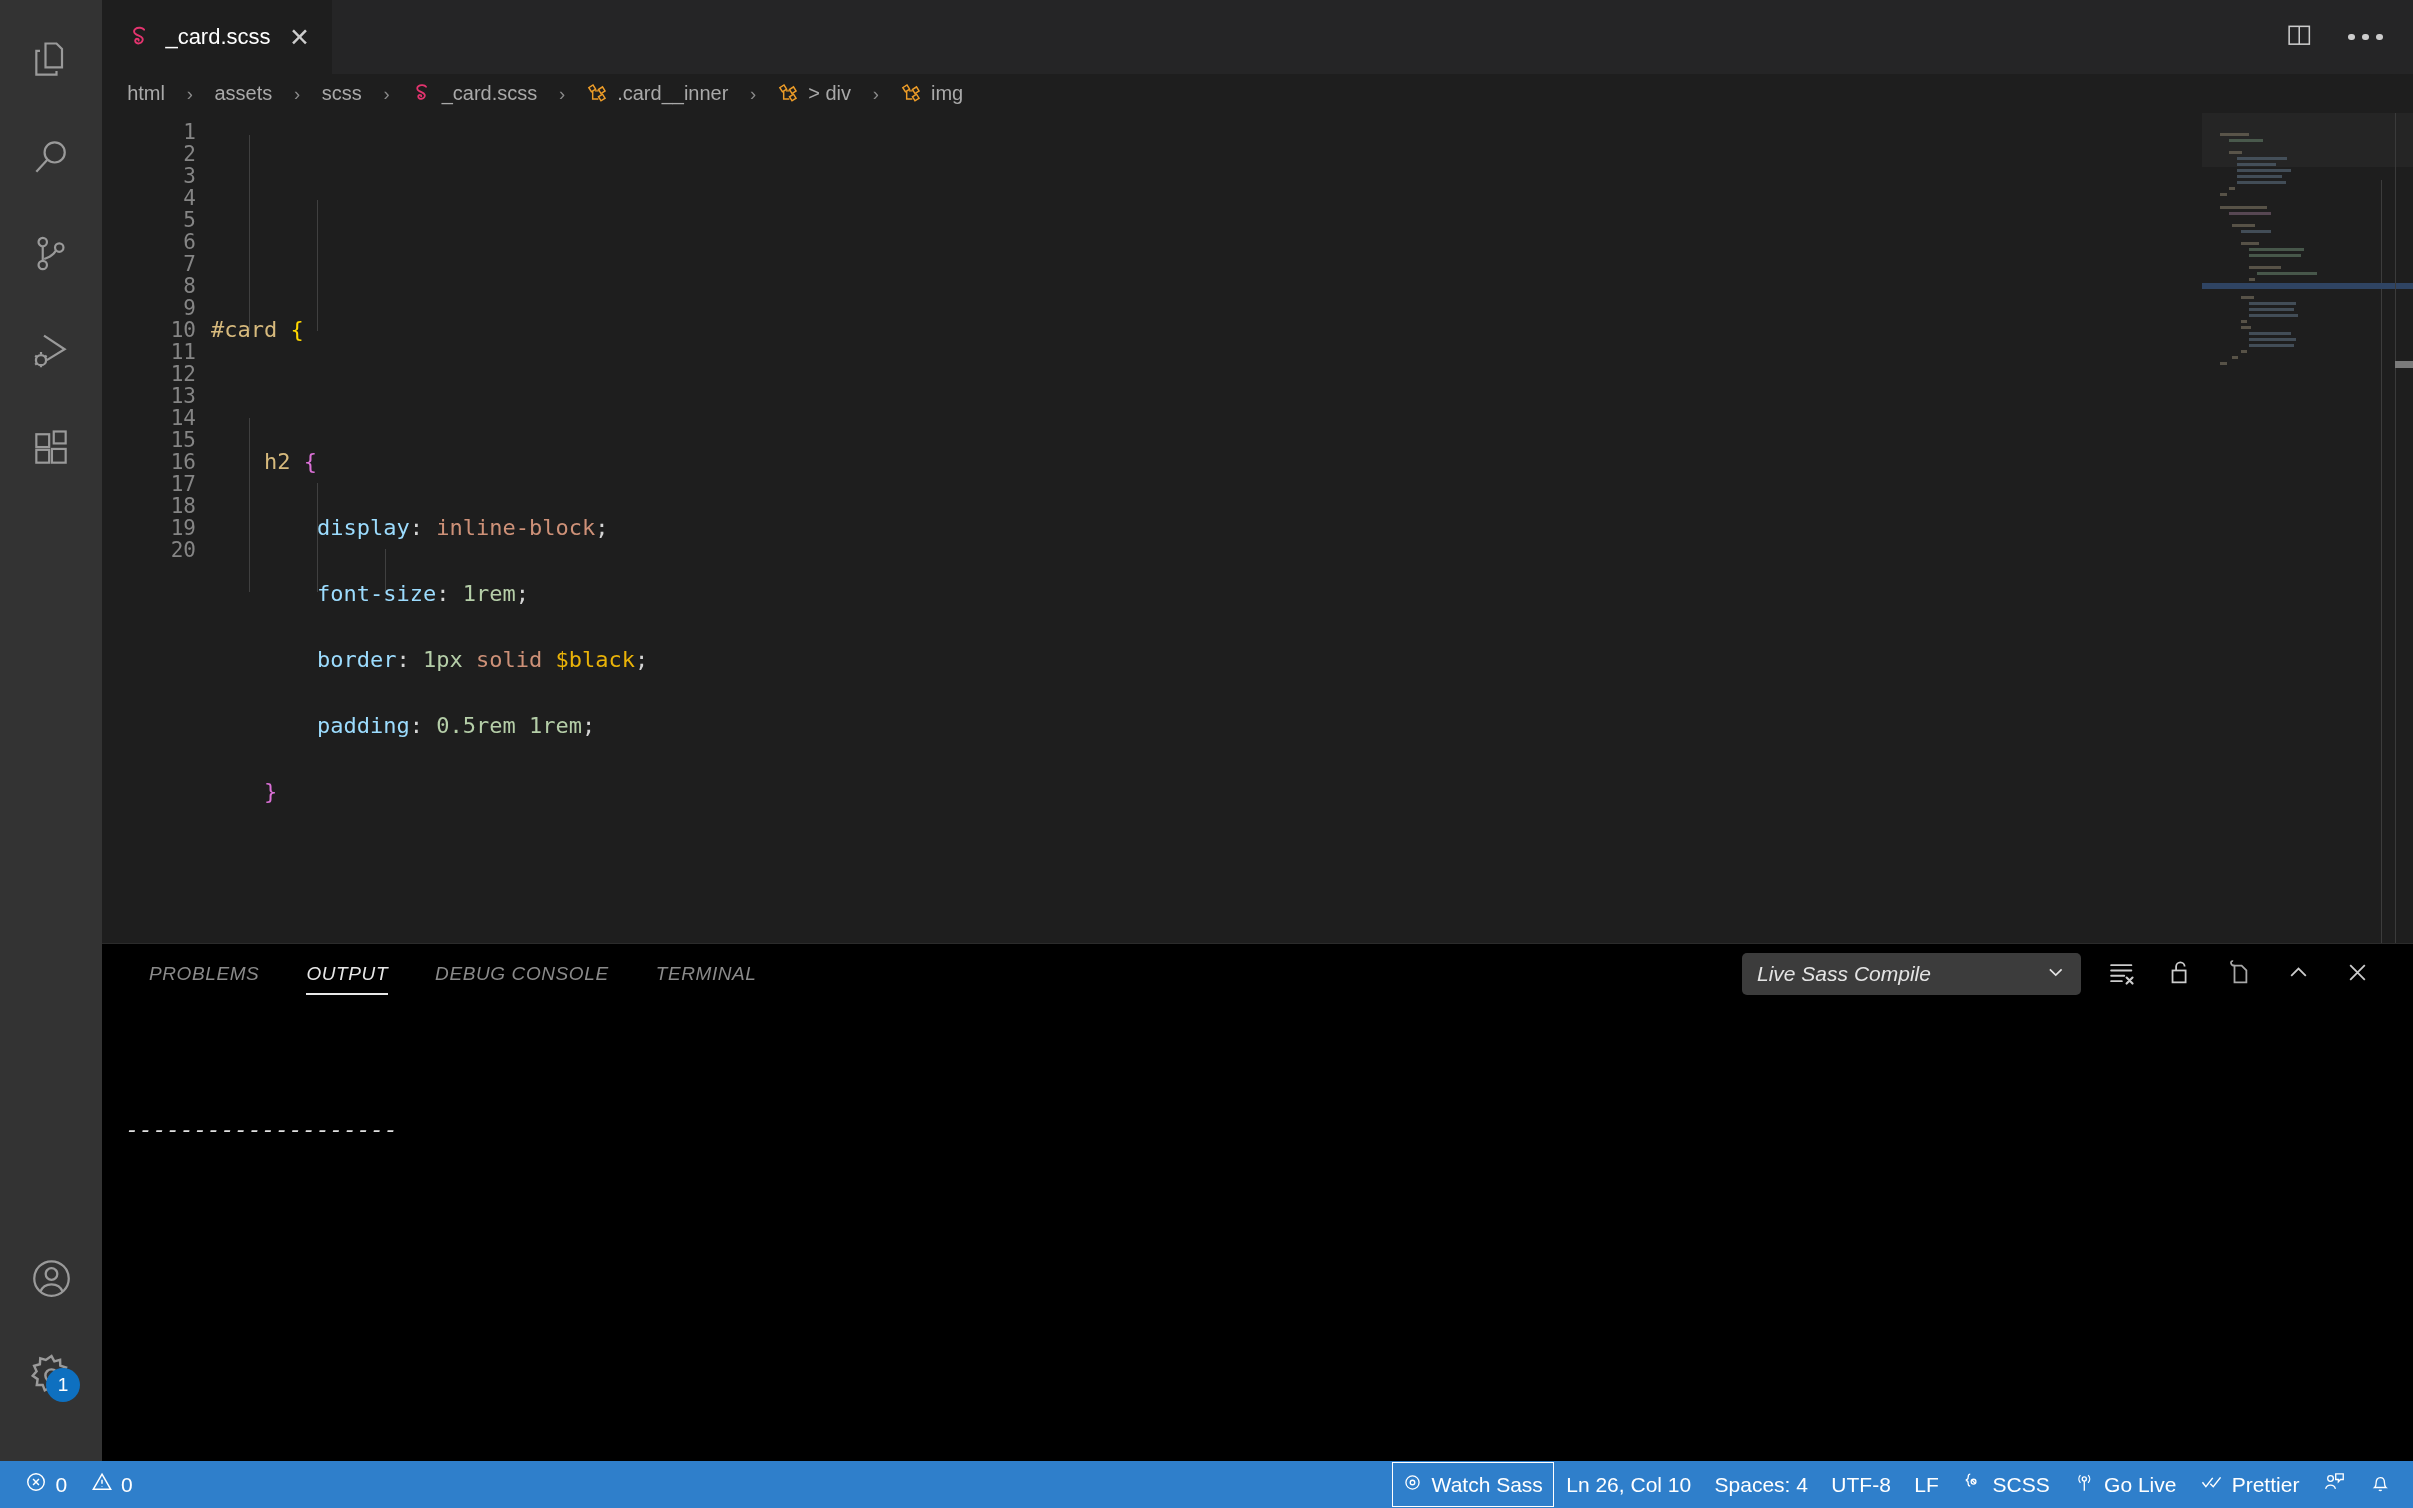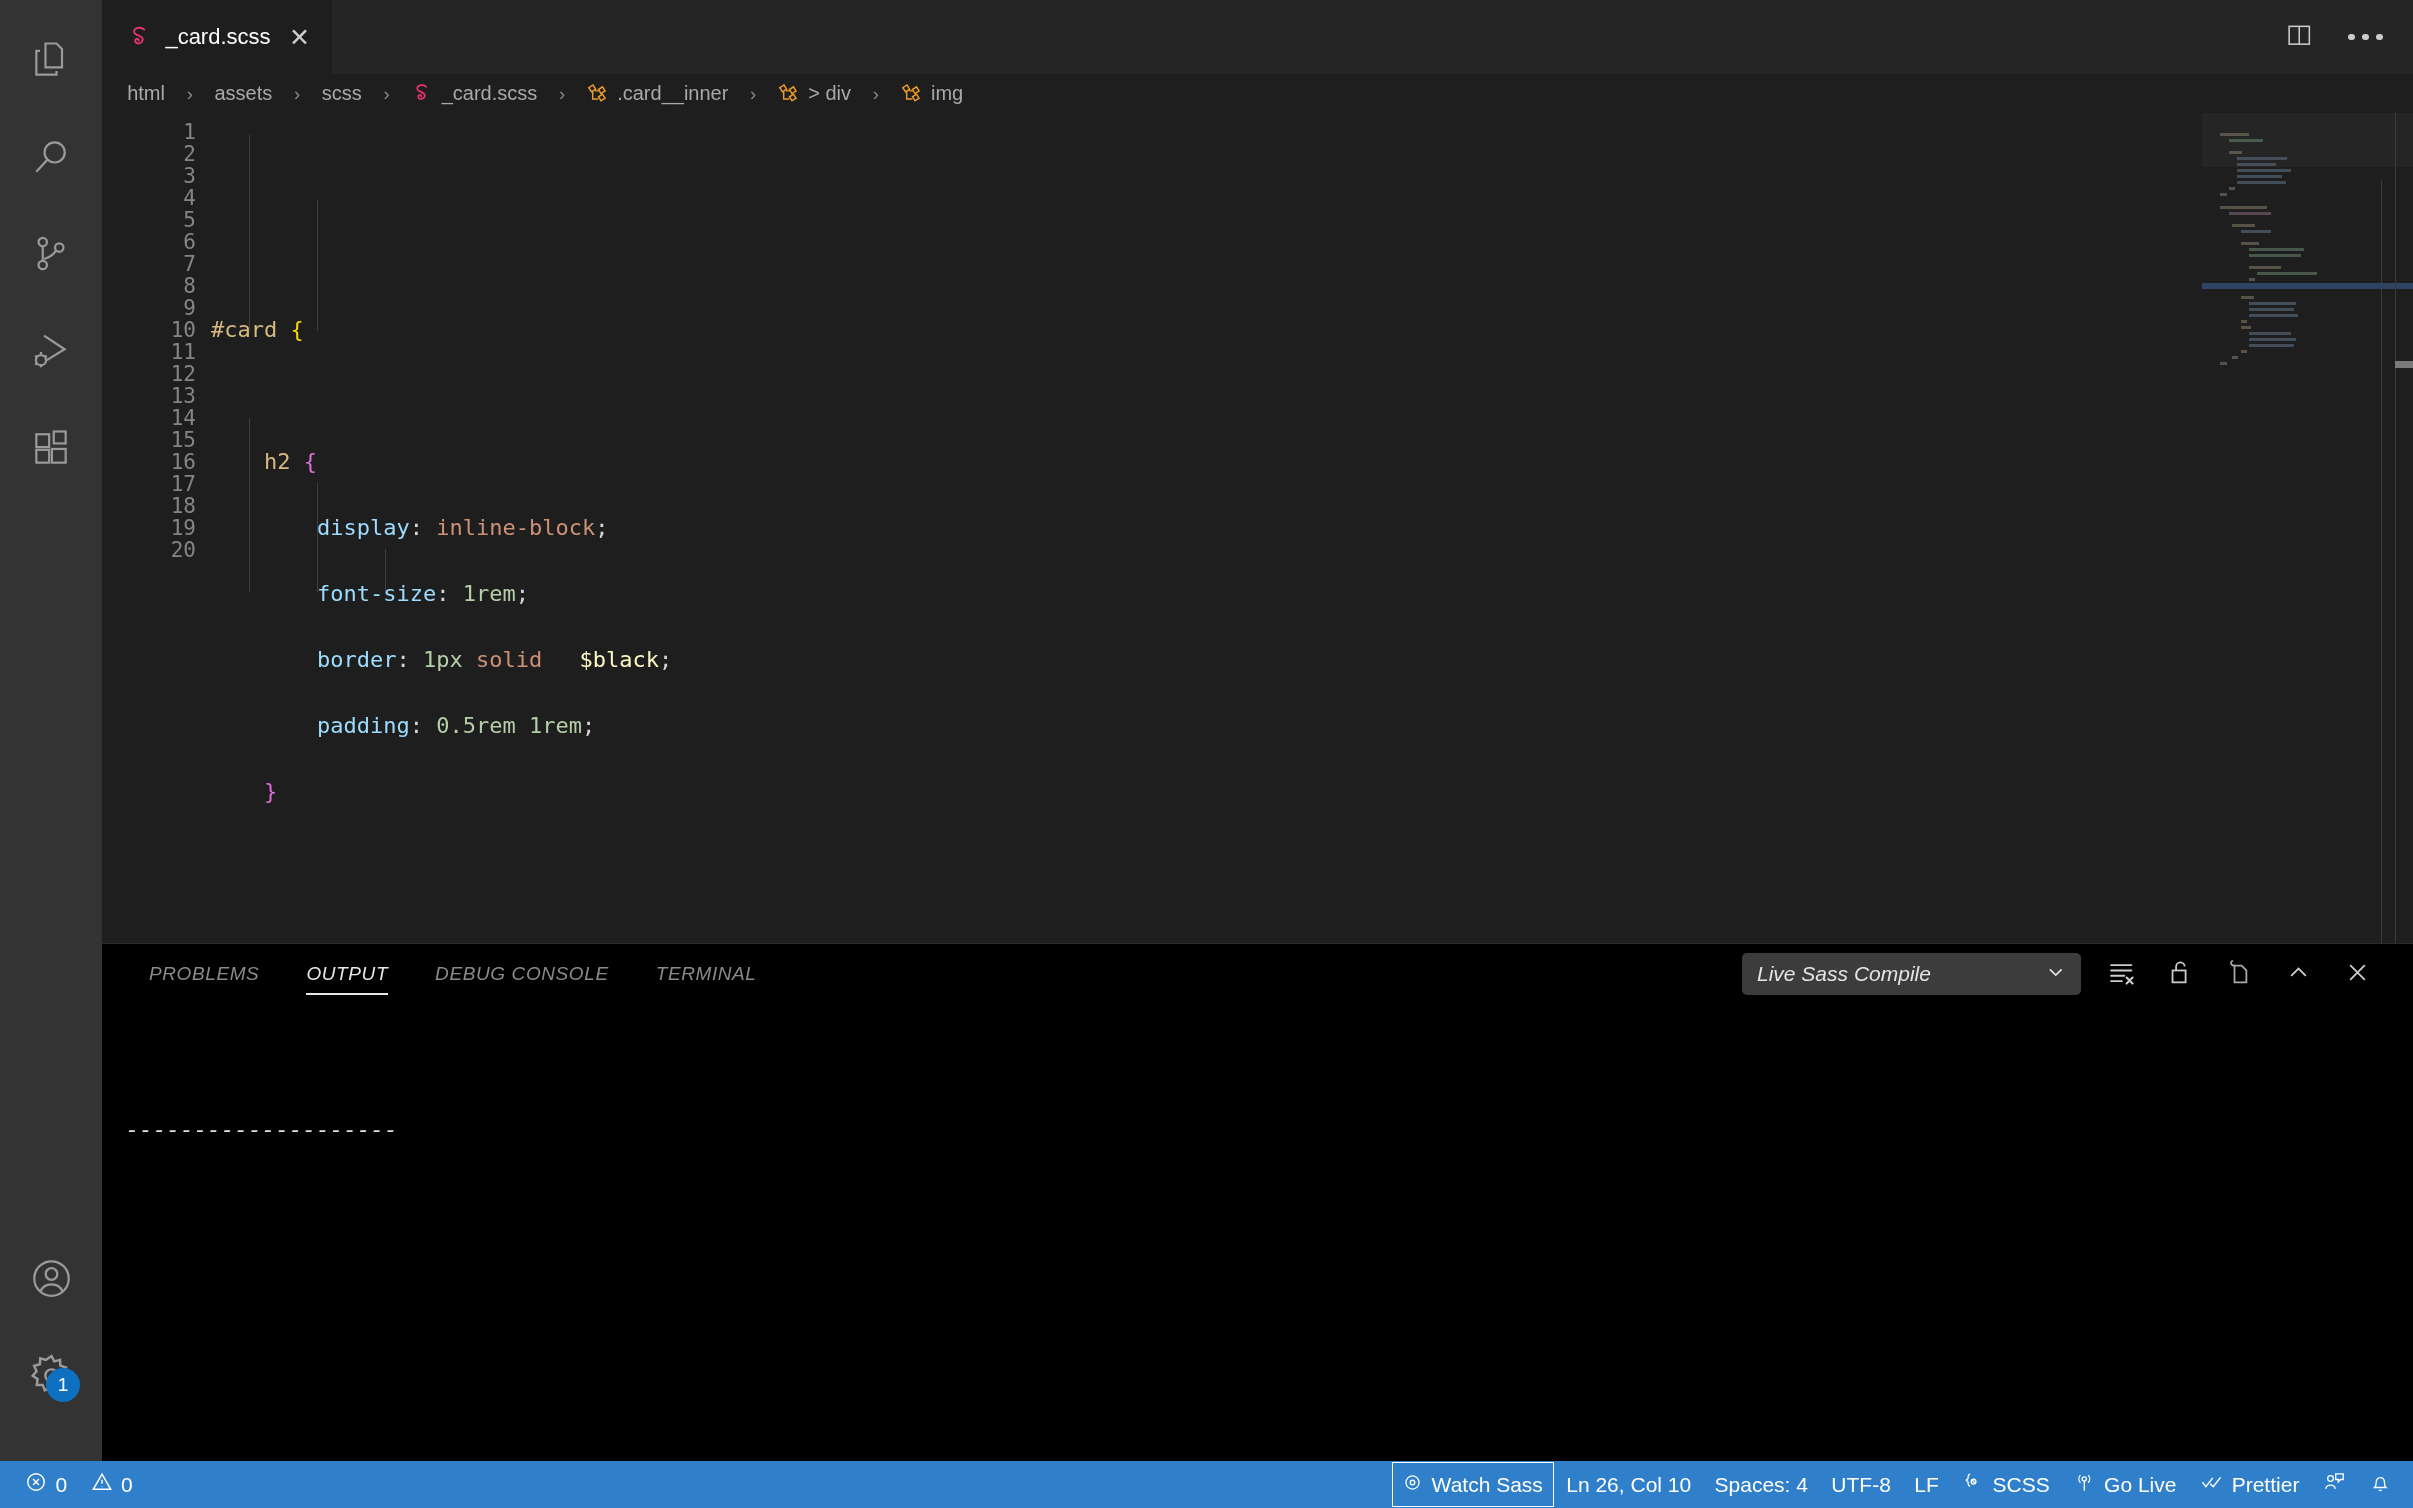--- a/index.html
+++ b/index.html
@@ -98,21 +98,21 @@
   .code .ln::before { content: ""; }
   .ig { position: absolute; top: 0; width: 0.8px; height: 22px; background: #404040; }
 
   
   .t-sel     { color: #d7ba7d; }  
   .t-id      { color: #d7ba7d; }
   .t-prop    { color: #9cdcfe; }
   .t-val     { color: #ce9178; }
   .t-num     { color: #b5cea8; }
   .t-punc    { color: #d4d4d4; }
-  .t-var     { color: #fef9c3; margin-left: 24px; }
+  .t-var     { color: #eab308; }
   .b1        { color: #ffd700; }
   .b2        { color: #da70d6; }
 
   
   .minimap {
     position: absolute; top: 0; right: 18.4px;
     width: 193px; height: 100%; pointer-events: none;
   }
   .mini-line { position: absolute; height: 2.5px; background: #5a5a52; opacity: .75; }
   .mini-line.c-a { background: #6b6456; }

